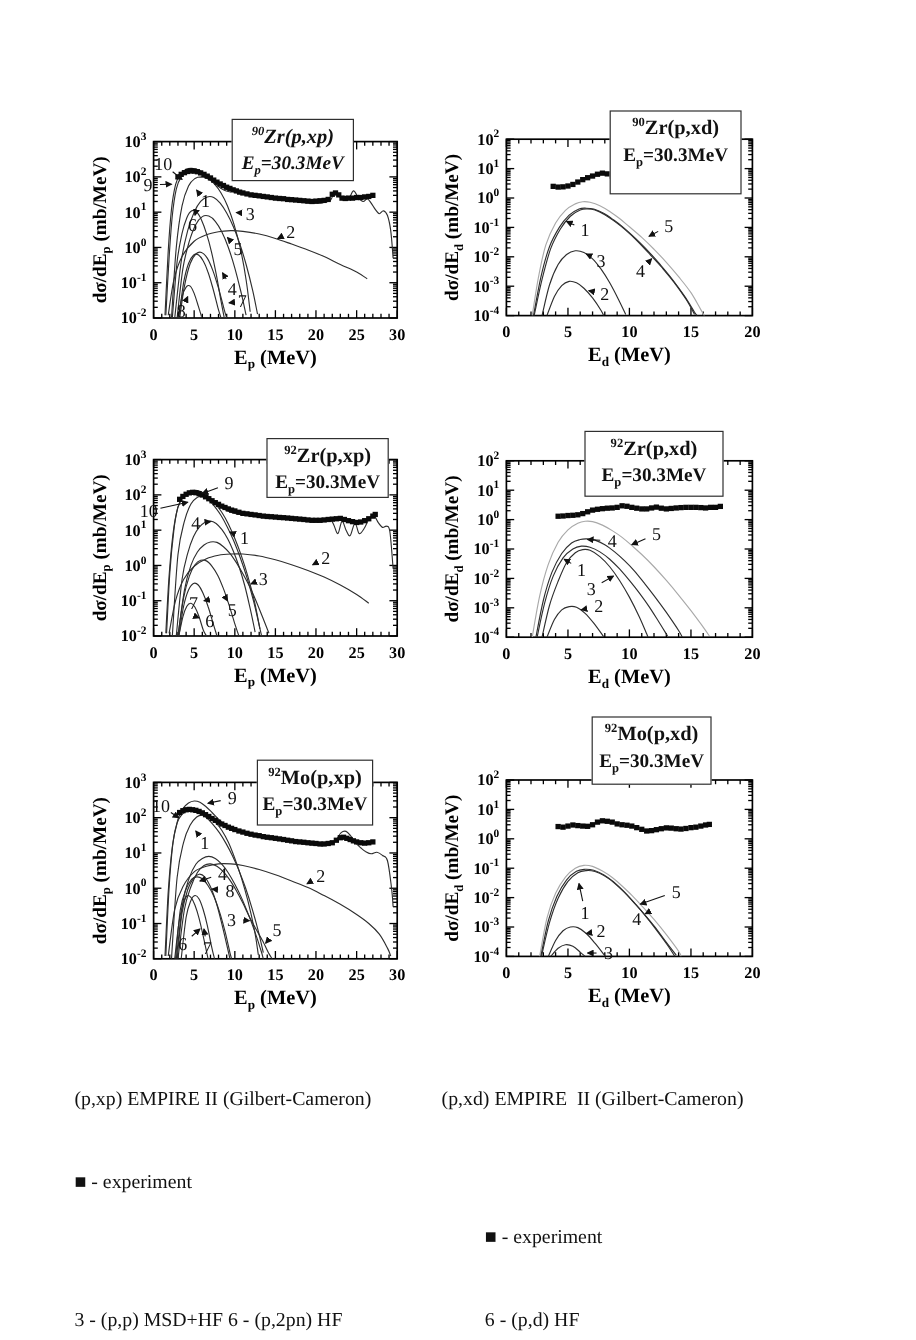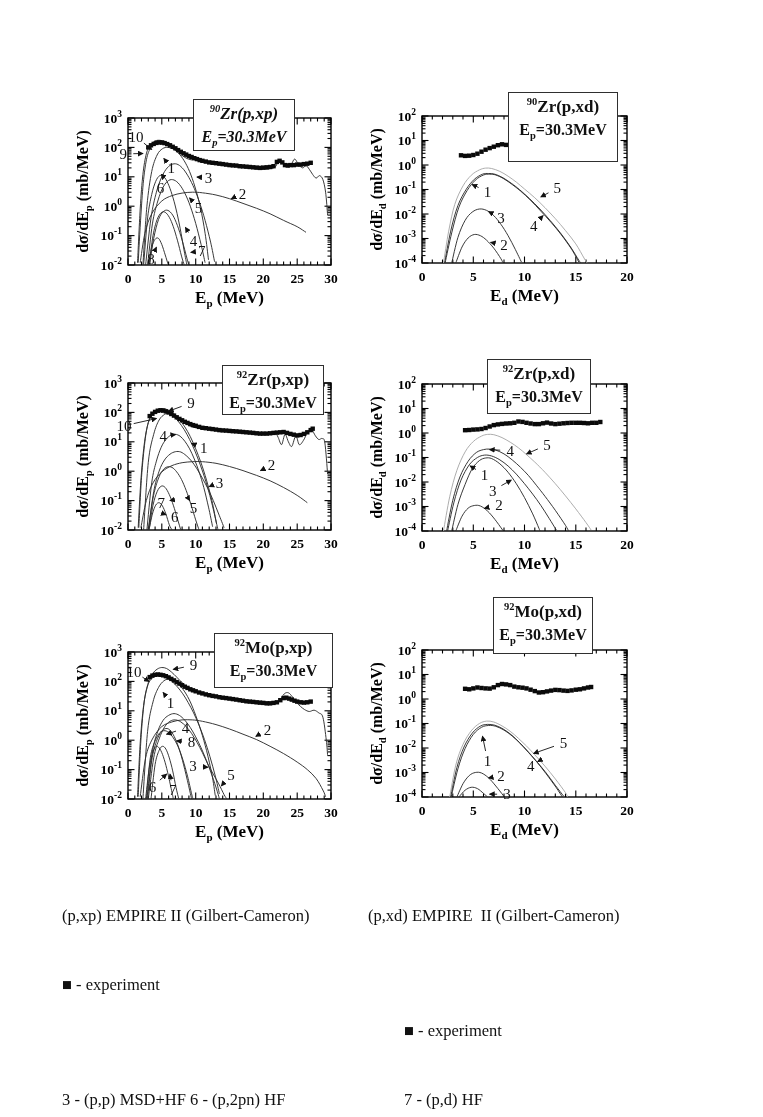--- a/index.html
+++ b/index.html
@@ -1518,38 +1518,38 @@
         
       </div>
     </div>
   </div>
 
   
   <div class="lg" style="left:368px;top:858px;">
     <div>(p,xd) EMPIRE  II (Gilbert-Cameron)</div>
     <div class="lg-indent">
       <div>■ - experiment</div>
-      <div>7 - (p,d) HF</div>
+      <div>6 - (p,d) HF</div>
       
       
       
       
     </div>
   </div>
 <div class="tbox" style="left: 193px; top: 99px; width: 102px; height: 52px; font-style: italic;">
       <div class="t1"><sup>90</sup>Zr(p,xp)</div>
       <div class="t2">E<sub>p</sub>=30.3MeV</div>
     </div><div class="tbox" style="left: 508px; top: 92px; width: 110px; height: 70px;">
       <div class="t1"><sup>90</sup>Zr(p,xd)</div>
       <div class="t2">E<sub>p</sub>=30.3MeV</div>
     </div><div class="tbox" style="left: 205px; top: 365px; width: 102px; height: 50px; margin-left: 17px;">
       <div class="t1"><sup>92</sup>Zr(p,xp)</div>
       <div class="t2">E<sub>p</sub>=30.3MeV</div>
-    </div><div class="tbox" style="left: 487px; top: 359px; width: 104px; height: 55px; font-family: Liberation Serif, serif;">
+    </div><div class="tbox" style="left: 487px; top: 359px; width: 116px; height: 55px; font-family: Liberation Serif, serif;">
       <div class="t1"><sup>92</sup>Zr(p,xd)</div>
       <div class="t2">E<sub>p</sub>=30.3MeV</div>
-    </div><div class="tbox" style="left: 214px; top: 633px; width: 119px; height: 55px;">
+    </div><div class="tbox" style="left: 214px; top: 633px; width: 97px; height: 55px;">
       <div class="t1"><sup>92</sup>Mo(p,xp)</div>
       <div class="t2">E<sub>p</sub>=30.3MeV</div>
     </div><div class="tbox" style="left: 493px; top: 597px; width: 100px; height: 57px;">
       <div class="t1"><sup>92</sup>Mo(p,xd)</div>
       <div class="t2">E<sub>p</sub>=30.3MeV</div>
     </div></div>
 
 </body></html>

